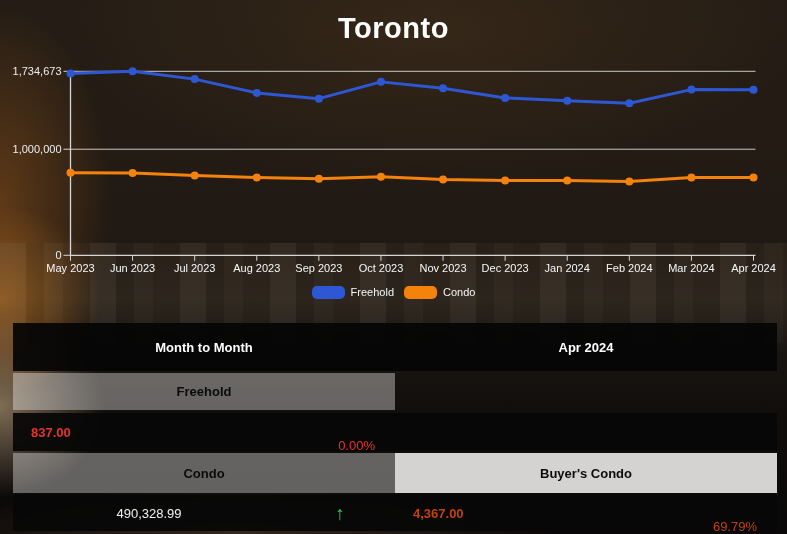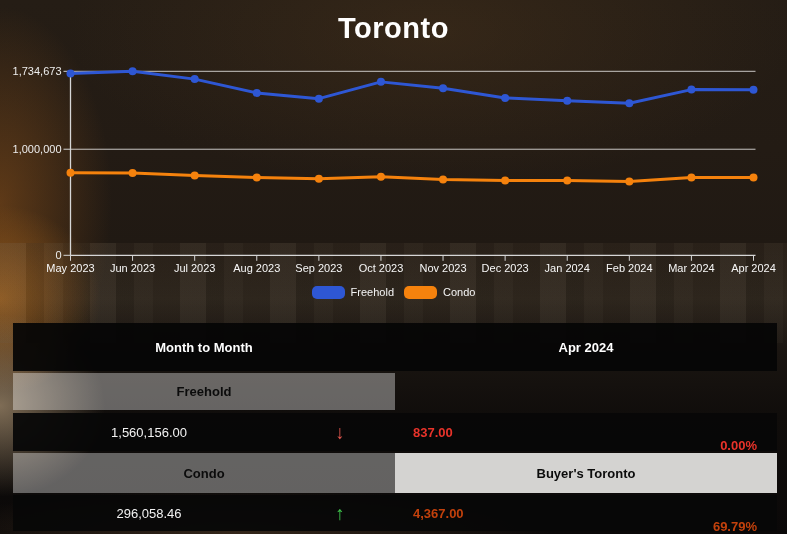--- a/index.html
+++ b/index.html
@@ -47,21 +47,21 @@
   .band-right{background:#d4d3d1;}
   .band-cell{color:#0b0b0b;font-size:13px;font-weight:bold;}
   .val-left{flex:0 0 382px;display:flex;align-items:center;}
   .val-cell{flex:0 0 272px;text-align:center;color:#f2f2f2;font-size:13px;}
   .arrow-cell{flex:1;text-align:center;font-size:19px;line-height:1;}
   .arrow-down{color:#e2574e;}
   .arrow-up{color:#3ec24b;}
   .val-right{flex:0 0 382px;display:flex;align-items:center;justify-content:space-between;}
   .metric{padding-left:18px;font-size:13px;font-weight:bold;}
   .spacer{flex:1;}
-  .percent{padding-right:20px;font-size:13px;font-weight:bold;margin-top:27px;}
+  .percent{padding-right:20px;font-size:13px;font-weight:normal;margin-top:27px;}
   .red{color:#e8332a;}
   .green{color:#c2410c;}
 </style>
 </head>
 <body>
 
 <div class="stage">
 
   <div class="title">Toronto</div>
 
@@ -143,39 +143,35 @@
     <div class="t-row t-header">
       <div class="half hdr-cell">Month to Month</div>
       <div class="half hdr-cell">Apr 2024</div>
     </div>
 
     <div class="t-row t-band1">
       <div class="half band-left band-cell">Freehold</div>
     </div>
 
     <div class="t-row t-val1">
-      <div class="val-left">
-        <div class="val-cell">1,560,156.00</div>
-        <div class="arrow-cell arrow-down">↓</div>
-      </div>
       <div class="val-right">
         <div class="metric red">837.00</div>
         <div class="spacer"></div>
         <div class="percent red">0.00%</div>
       </div>
     </div>
 
     <div class="t-row t-band2">
       <div class="half band-left band-cell">Condo</div>
-      <div class="half band-right band-cell">Buyer's Toronto</div>
+      <div class="half band-right band-cell">Buyer's Condo</div>
     </div>
 
     <div class="t-row t-val2">
       <div class="val-left">
-        <div class="val-cell">296,058.46</div>
+        <div class="val-cell">490,328.99</div>
         <div class="arrow-cell arrow-up">↑</div>
       </div>
       <div class="val-right">
         <div class="metric green">4,367.00</div>
         <div class="spacer"></div>
         <div class="percent green">69.79%</div>
       </div>
     </div>
 
   </div>

